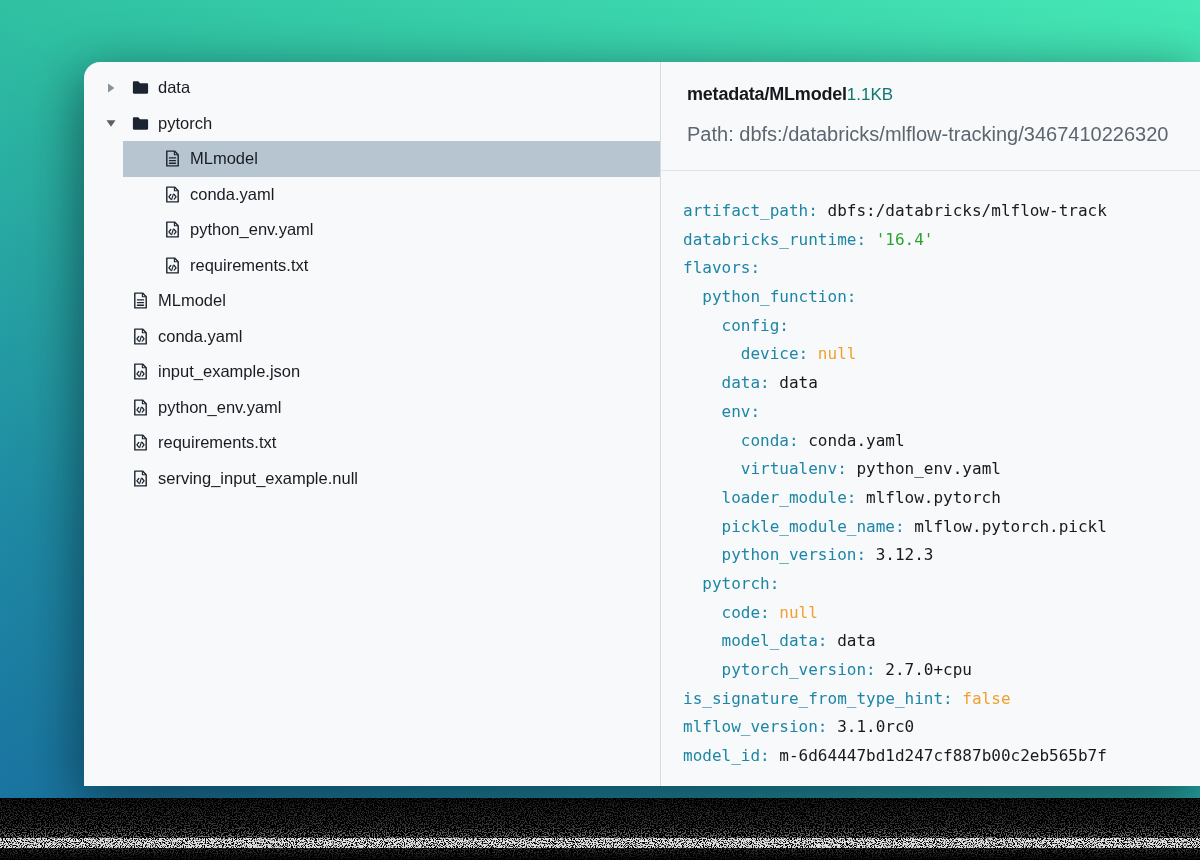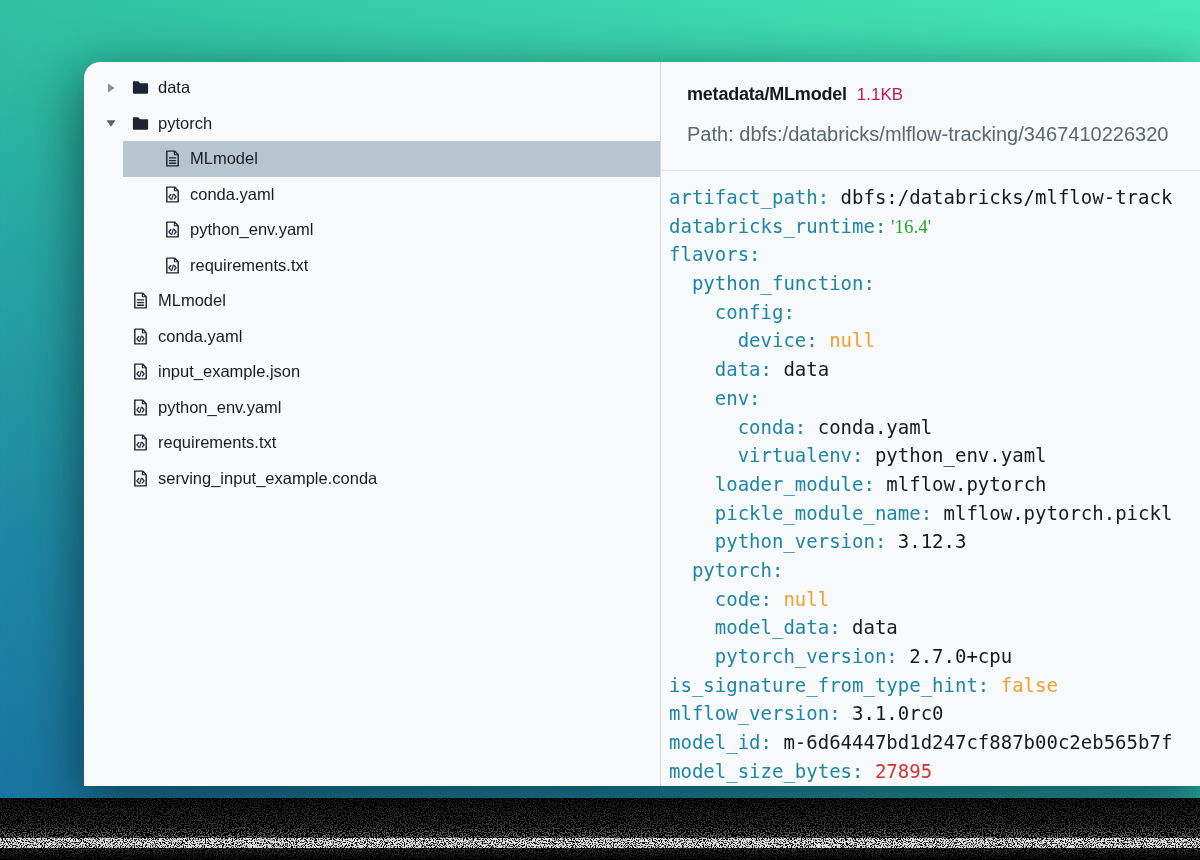--- a/index.html
+++ b/index.html
@@ -28,30 +28,30 @@
   .ficon svg{display:block;}
   .flabel{font-size:16.5px;color:#181c22;white-space:nowrap;}
   
   .preview{flex:1;min-width:0;display:flex;flex-direction:column;overflow:hidden;}
   .preview-header{
     box-sizing:border-box;height:109px;padding:22px 0 0 26px;
     border-bottom:1px solid #e3e5e7;overflow:hidden;
   }
   .title-row{white-space:nowrap;}
   .file-title{display:inline;font-size:18px;font-weight:700;color:#15181c;margin:0;letter-spacing:-0.2px;}
-  .file-size{font-size:17px;font-weight:400;color:#be185d;margin-left:10px;}
+  .file-size{font-size:17px;font-weight:400;color:#0f766e;}
   .file-path{margin-top:18px;font-size:20px;color:#5c6670;white-space:nowrap;overflow:hidden;}
   .code{
-    flex:1;margin:0;padding:12px 0 0 8px;overflow:hidden;
+    flex:1;margin:14px;padding:12px 0 0 8px;overflow:hidden;
     font-family:"DejaVu Sans Mono","Liberation Mono",monospace;
-    font-size:19px;line-height:28.7px;white-space:pre;color:var(--plain,#17191c);
+    font-size:16px;line-height:28.7px;white-space:pre;color:var(--plain,#17191c);
   }
   .code-line{height:28.7px;}
   .tk-key{color:var(--key,#1d86a6);}
-  .tk-str{color:var(--str,#2ba52f);font-family:Liberation Serif, serif;}
+  .tk-str{color:var(--str,#2ba52f);}
   .tk-atom{color:var(--atom,#f0a030);}
   .tk-num{color:var(--num,#d03535);}
   .tk-plain{color:var(--plain,#17191c);}
   
   .bottom-band{position:absolute;left:0;top:798px;width:1200px;height:62px;background:#000;}
   .bottom-band svg{display:block;}
 </style>
 </head>
 <body>
 
@@ -229,21 +229,21 @@
         <span class="row-body" style="padding-left: 8px;">
           <span class="ficon">
             <svg viewBox="0 0 20 20" width="19" height="19" fill="none" stroke="#1c2430" stroke-width="1.5" stroke-linejoin="round">
               <path d="M4 2.2h8.2L16 6v11.8H4z"></path>
               <path d="M12 2.5V6h3.8" stroke-width="1.2"></path>
               <path d="M8.2 10l-2 2.4 2 2.4" stroke-width="1.3" stroke-linecap="round"></path>
               <path d="M11.8 10l2 2.4-2 2.4" stroke-width="1.3" stroke-linecap="round"></path>
               <path d="M10.9 9.6l-1.8 5.8" stroke-width="1.2" stroke-linecap="round"></path>
             </svg>
           </span>
-          <span class="flabel">serving_input_example.conda</span>
+          <span class="flabel">serving_input_example.null</span>
         </span>
       </div>
     </aside>
   <main class="preview">
     <div class="preview-header">
       <div class="title-row">
         <h1 class="file-title">metadata/MLmodel</h1><span class="file-size">1.1KB</span>
       </div>
       <div class="file-path">Path: dbfs:/databricks/mlflow-tracking/3467410226320</div>
     </div>

